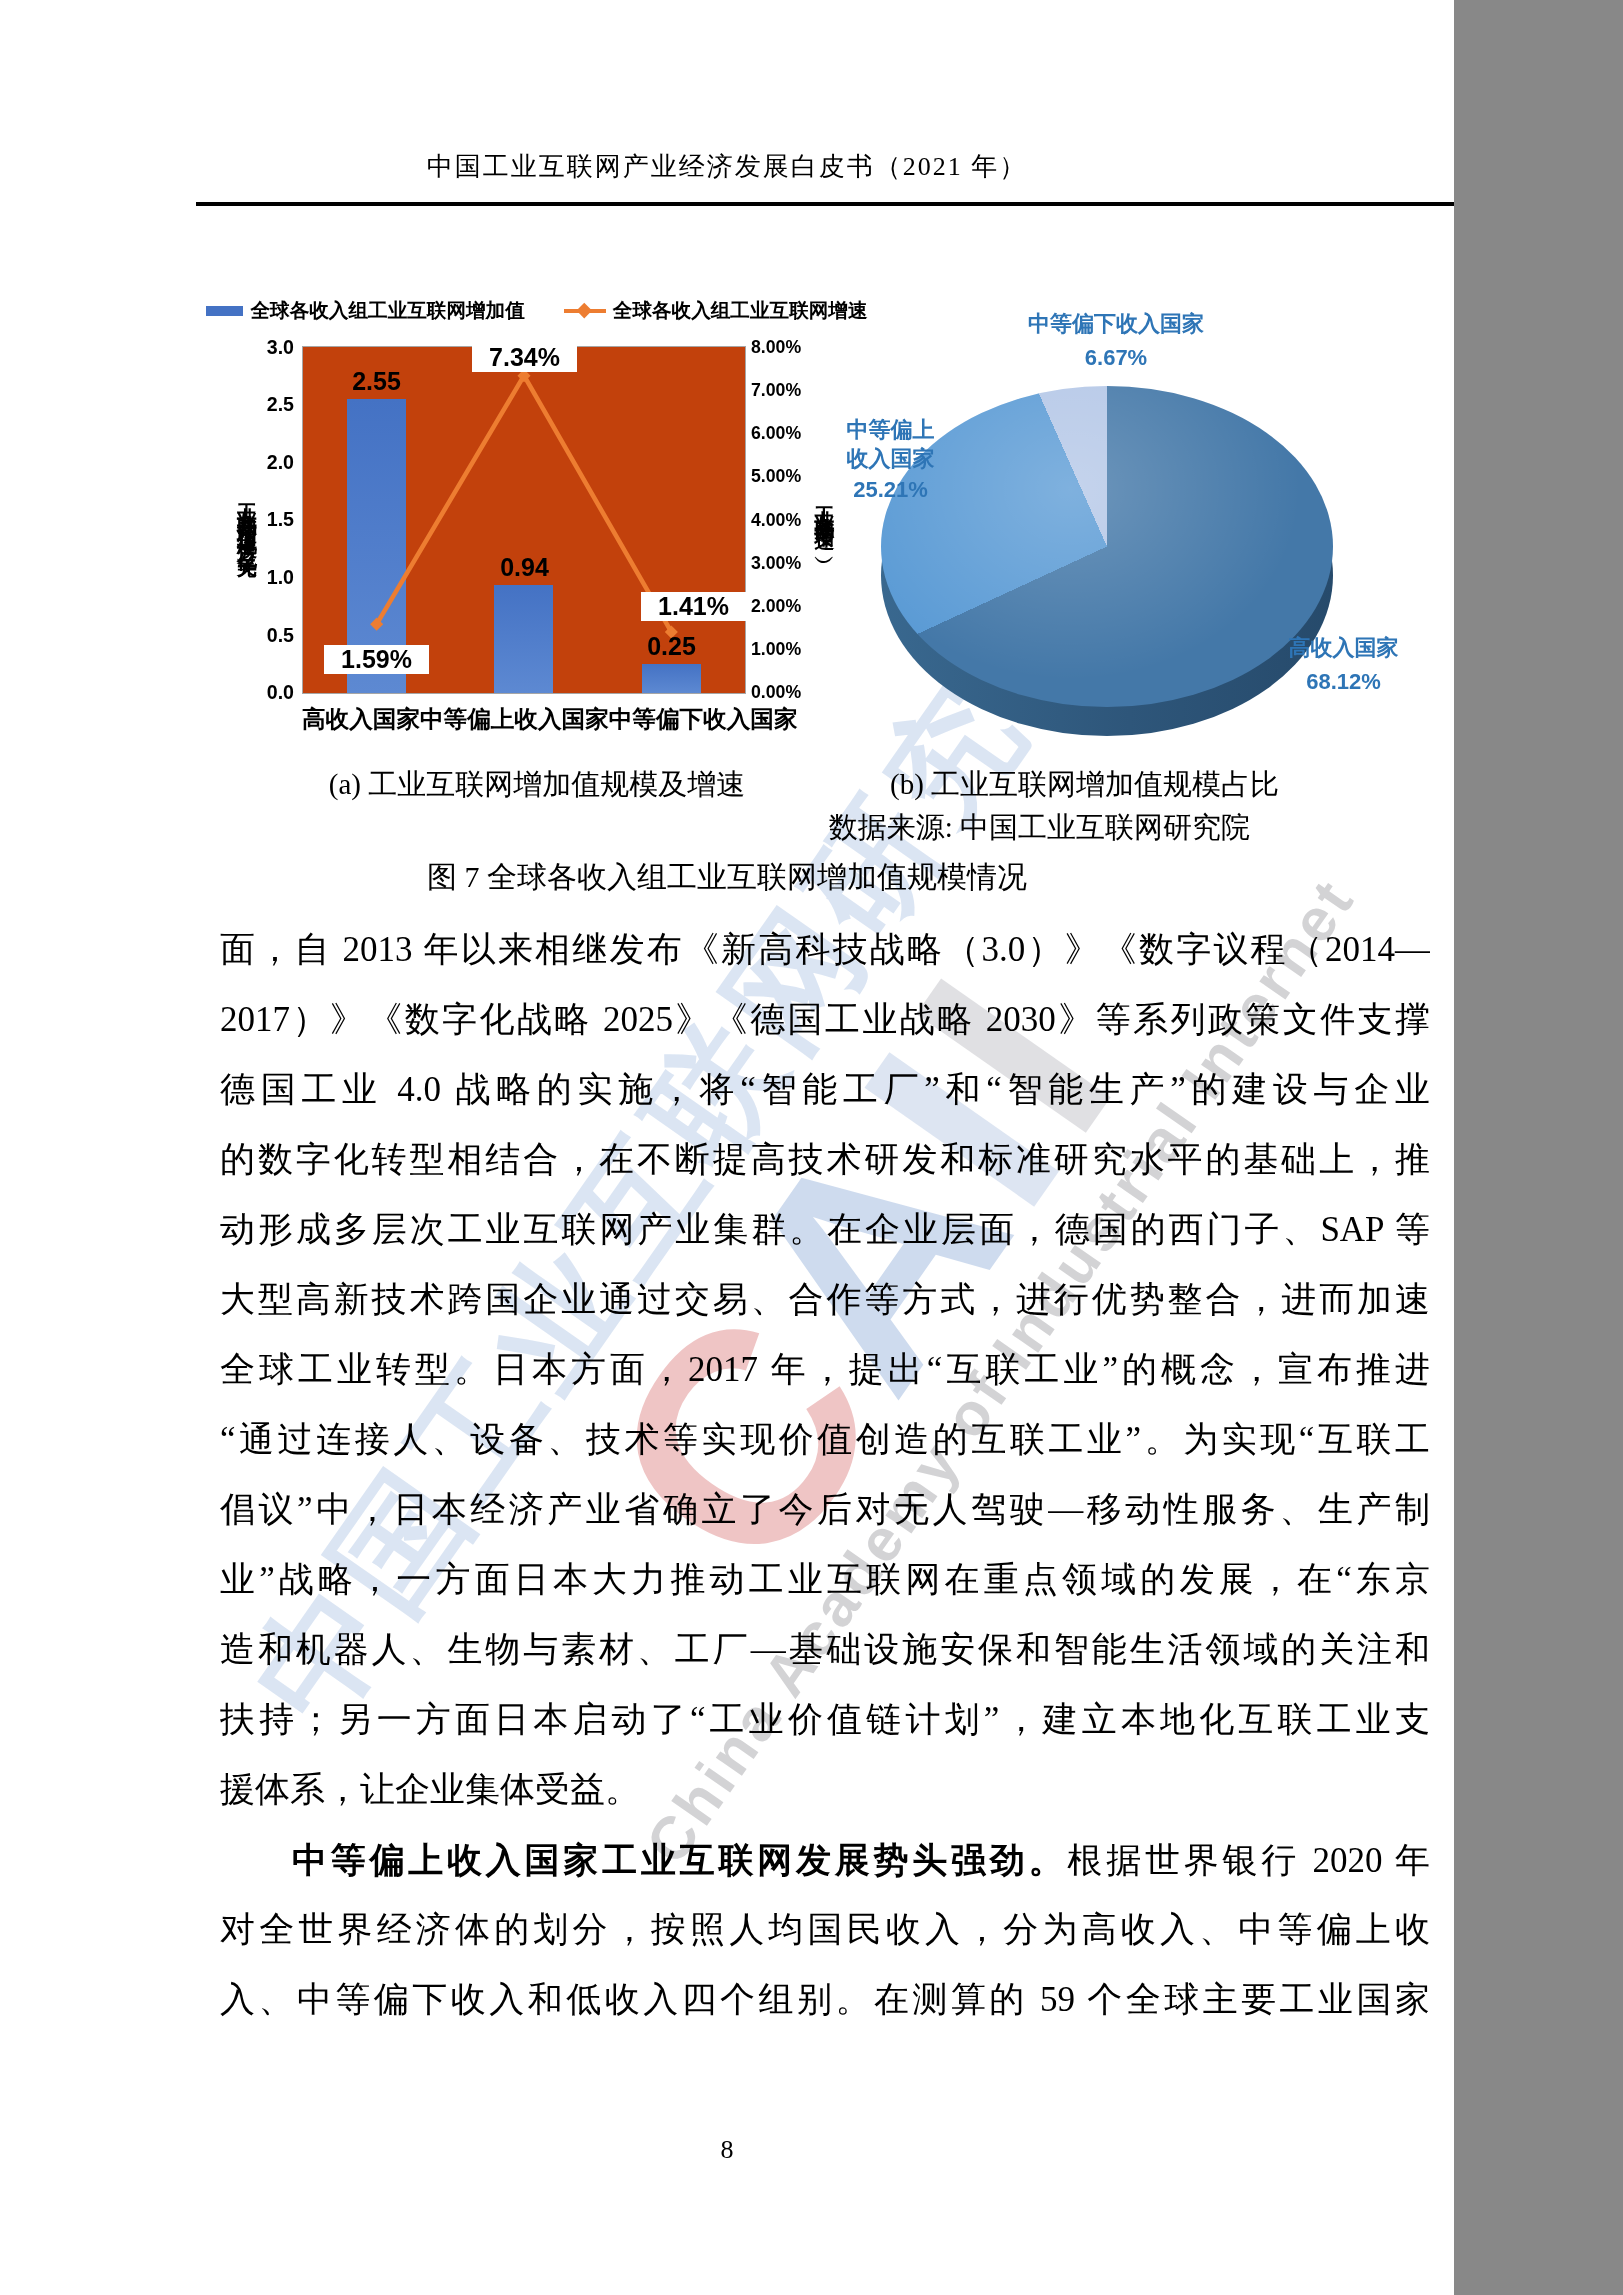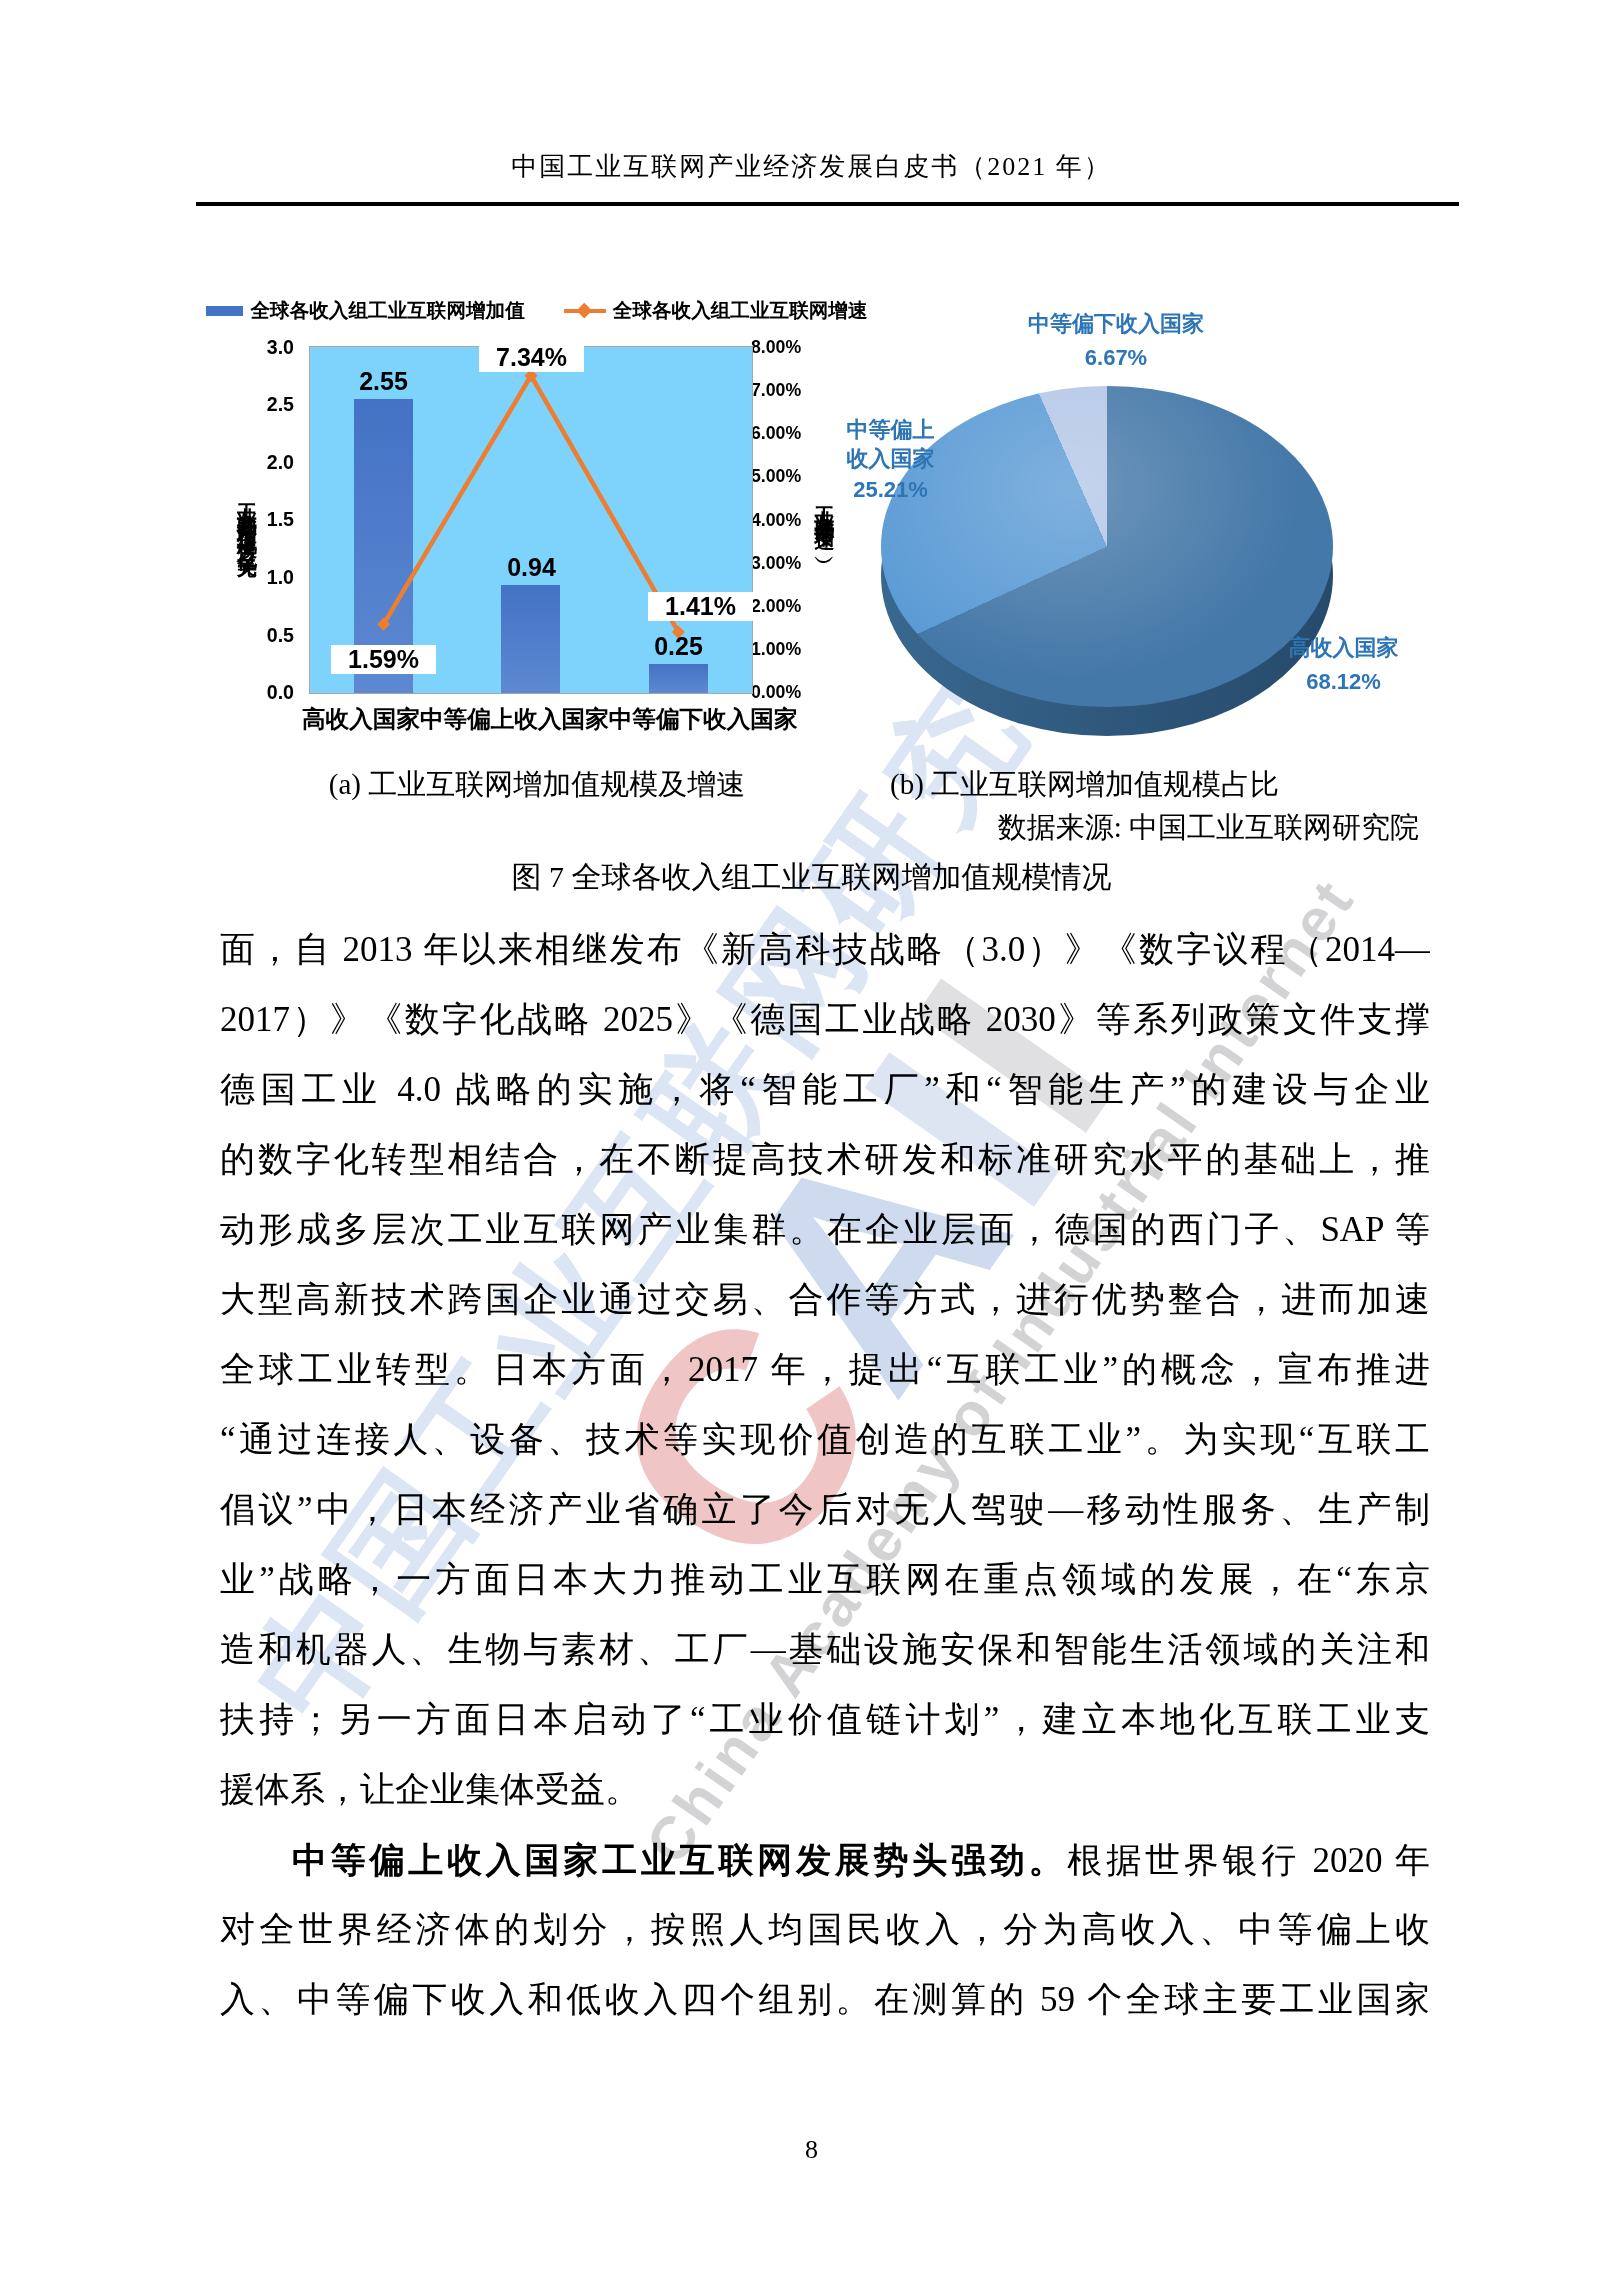--- a/index.html
+++ b/index.html
@@ -1,16 +1,16 @@
 <!DOCTYPE html>
 <html style="font-size:10.5px"><head>
 <meta charset="utf-8">
 <style>
   html,body{margin:0;padding:0;background:#888;}
-  .page{position:relative;width:1623px;height:2295px;background:#ffffff;overflow:hidden;
+  .page{position:relative;width:1454px;height:2295px;background:#ffffff;overflow:hidden;
         font-family:"Liberation Serif","DejaVu Serif",serif;color:#000;}
   
   .hdr-title{position:absolute;top:149px;left:0;width:100%;text-align:center;
              font-size:26px;letter-spacing:2px;z-index:2;}
   .hdr-rule{position:absolute;top:202px;left:196px;width:1263px;height:3.9px;background:#000;z-index:2;}
   
   .watermark{position:absolute;left:33px;top:491px;width:1571px;height:1505px;z-index:0;
              display:flex;flex-direction:column;align-items:center;justify-content:center;
              transform:rotate(-55deg);pointer-events:none;
              font-family:"Liberation Sans","DejaVu Sans",sans-serif;}
@@ -20,22 +20,22 @@
   
   .chart-a{position:absolute;left:223px;top:281px;width:628px;height:468px;z-index:1;
            font-family:"Liberation Sans","DejaVu Sans",sans-serif;}
   .legend{position:absolute;left:0;top:16.4px;width:100%;display:flex;justify-content:center;gap:39px;
           font-size:19.6px;font-weight:bold;white-space:nowrap;}
   .legend-item{display:flex;align-items:center;gap:7px;}
   .sw-bar{display:inline-block;width:37px;height:10.5px;background:#4472C4;}
   .sw-line{position:relative;display:inline-block;width:42px;height:4.6px;background:#ED7D31;}
   .sw-line .diamond{position:absolute;left:15.7px;top:-3.3px;width:10.5px;height:10.5px;background:#ED7D31;
                     transform:rotate(45deg);}
-  .plot{position:absolute;left:86px;top:65px;width:442px;height:346px;border:1.3px solid #a6a6a6;
-        background:#7dd3fc;}
+  .plot{position:absolute;left:79px;top:65px;width:442px;height:346px;border:1.3px solid #a6a6a6;
+        background:#c2410c;}
   .bar{position:absolute;bottom:0;width:59px;background:linear-gradient(180deg,#4472C4 0%,#5d89d2 100%);}
   .plot svg{position:absolute;left:0;top:0;width:442px;height:346px;overflow:visible;}
   .bar-label,.line-label{position:absolute;width:105px;text-align:center;font-size:25px;font-weight:bold;
                          line-height:29px;height:29px;}
   .line-label{background:#fff;}
   .lticks,.rticks{position:absolute;top:65px;height:346px;font-weight:bold;}
   .lticks{left:0;width:71px;}
   .lticks span{position:absolute;right:0;width:100%;text-align:right;font-size:19.6px;}
   .rticks{left:528px;width:92px;}
   .rticks span{position:absolute;left:0;font-size:17.7px;}

